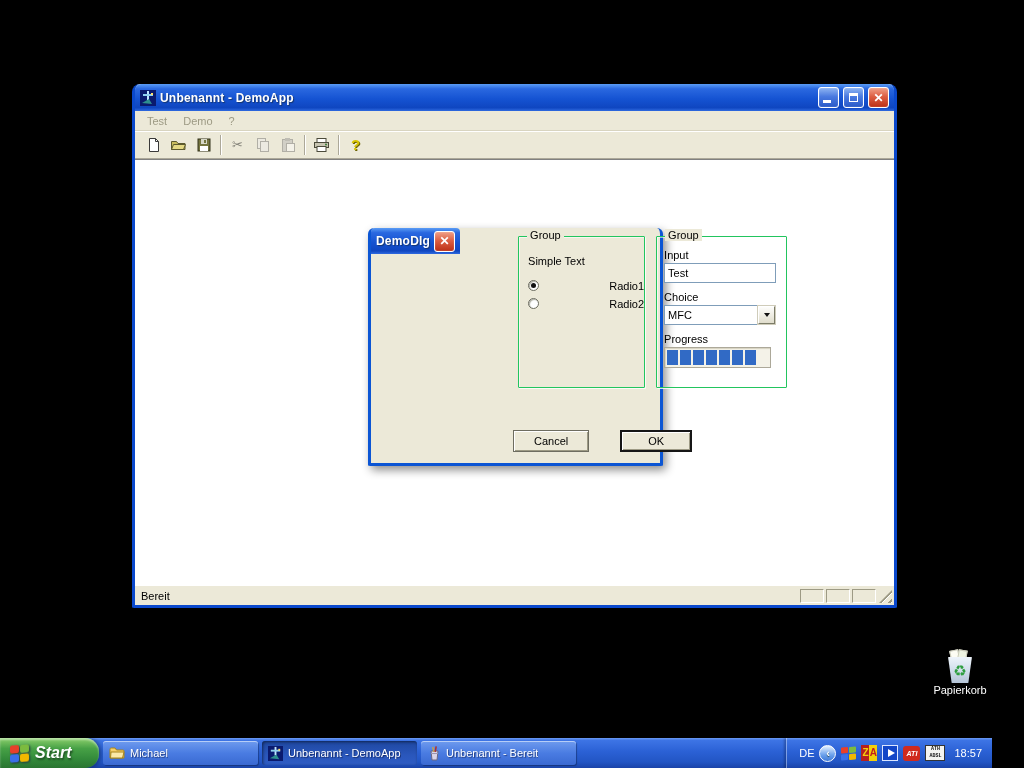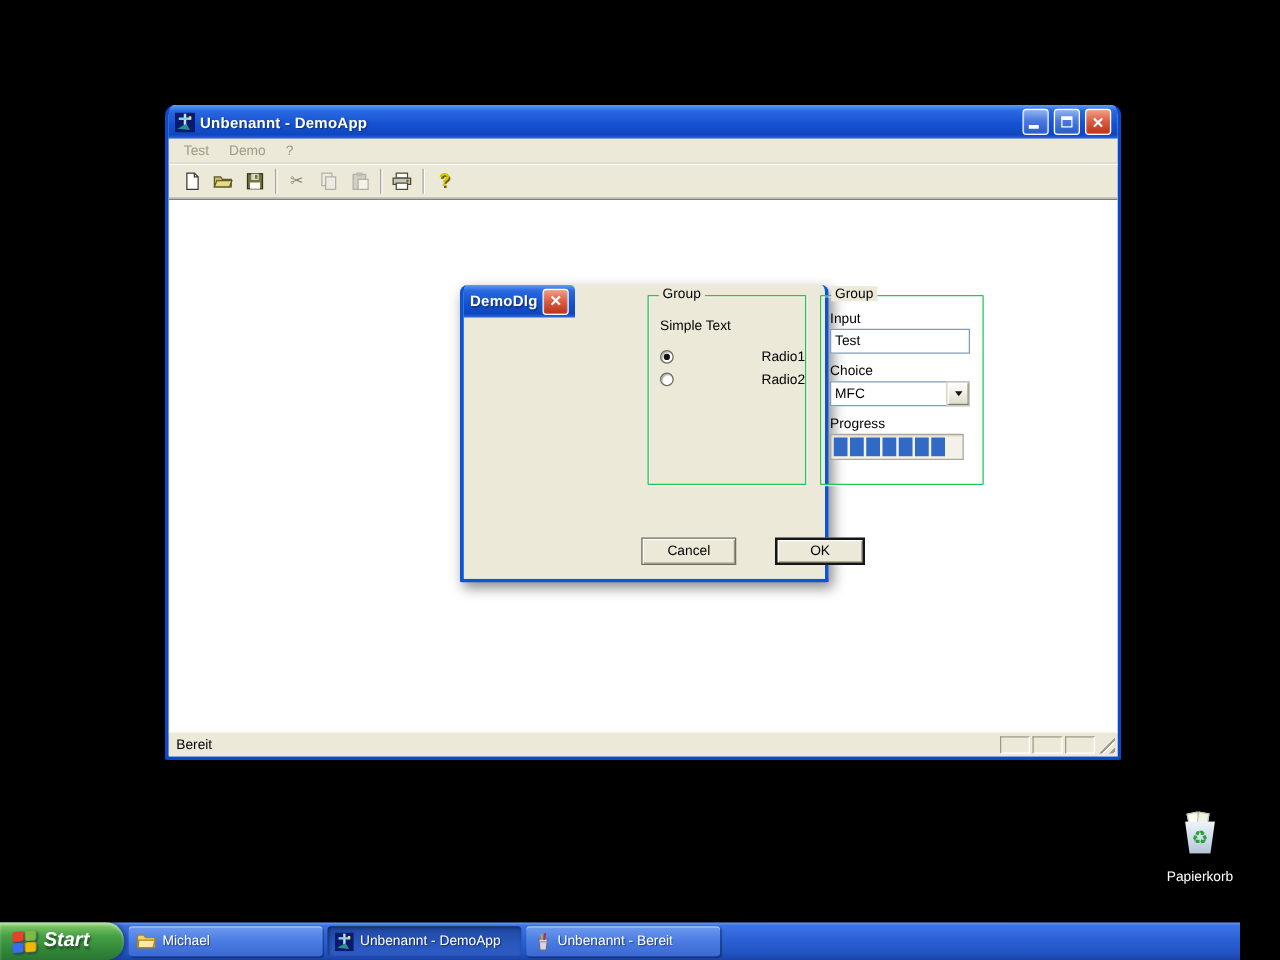--- a/index.html
+++ b/index.html
@@ -92,21 +92,21 @@
   .bin-wrap { width:34px; height:34px; margin:0 auto; position:relative; }
   .bin-papers { position:absolute; top:0px; left:7px; width:20px; height:10px; }
   .bin-papers span { position:absolute; background:#fdfdf4; border:1px solid #c9c9b8; width:9px; height:9px; }
   .bin-papers .p1 { left:0; transform:rotate(-12deg); }
   .bin-papers .p2 { left:8px; transform:rotate(10deg); background:#eef3e2; }
   .bin-body { position:absolute; left:4px; top:7px; width:26px; height:26px;
     background:linear-gradient(180deg,#eef4fb 0%,#cfdcEA 55%,#b4c4d6 100%);
     clip-path:polygon(4% 0,96% 0,82% 100%,18% 100%); border-radius:2px;
     display:flex; align-items:center; justify-content:center; }
   .bin-recycle { color:#2e9e3e; font-size:15px; line-height:1; }
-  .icon-label { margin-top:12px; color:#fff; text-shadow:1px 1px 2px #000; }
+  .icon-label { margin-top:0; color:#fff; text-shadow:1px 1px 2px #000; }
 
   
   .taskbar { position:absolute; left:0; bottom:0; width:992px; height:30px;
     background:linear-gradient(180deg,#6c9bf5 0%,#3d74e5 8%,#2b61d5 45%,#2255c4 80%,#1a43a8 100%);
     display:flex; align-items:center; z-index:50; }
   .start-btn { height:30px; width:99px; border-radius:0 14px 14px 0;
     background:linear-gradient(180deg,#8cd06c 0%,#47a146 35%,#338a3a 70%,#2a7531 100%);
     display:flex; align-items:center; padding-left:10px; gap:6px;
     box-shadow:inset 0 2px 2px rgba(255,255,255,.4), 2px 0 4px rgba(0,0,0,.35); }
   .start-label { color:#fff; font-weight:bold; font-style:italic; font-size:16px; text-shadow:1px 2px 2px #1e4d22; }
@@ -331,13 +331,36 @@
   <div class="task-btn">
     <svg width="14" height="15" viewBox="0 0 14 15">
       <path d="M4 5h7l-1 9H5z" fill="#d8d4e8" stroke="#6b6880"></path>
       <rect x="5.5" y="1" width="1.5" height="5" fill="#c8a24a" transform="rotate(-14 6 3)"></rect>
       <rect x="8" y="0.5" width="1.5" height="5.5" fill="#b03030" transform="rotate(10 9 3)"></rect>
       <path d="M4 7.5h7" stroke="#9a96b0"></path>
     </svg>
     <span class="task-label">Unbenannt - Bereit</span>
   </div>
 
+  <div class="tray">
+    <span class="tray-lang">DE</span>
+    <div class="chev-circle">‹</div>
+    <div class="tray-win">
+      <span class="wf-r"></span>
+        <span class="wf-g"></span>
+        <span class="wf-b"></span>
+        <span class="wf-y"></span>
+    </div>
+    <div class="za-icon">
+      <span class="za-z">Z</span>
+      <span class="za-a">A</span>
+    </div>
+    <div class="mp-icon">
+        <span class="mp-play"></span>
+      </div>
+    <div class="ati-icon">ATI</div>
+    <div class="adsl-icon">
+      <div>ATH</div>
+      <div>ADSL</div>
+    </div>
+    <span class="tray-time">18:57</span>
+  </div>
 </div>
 
 </body></html>

